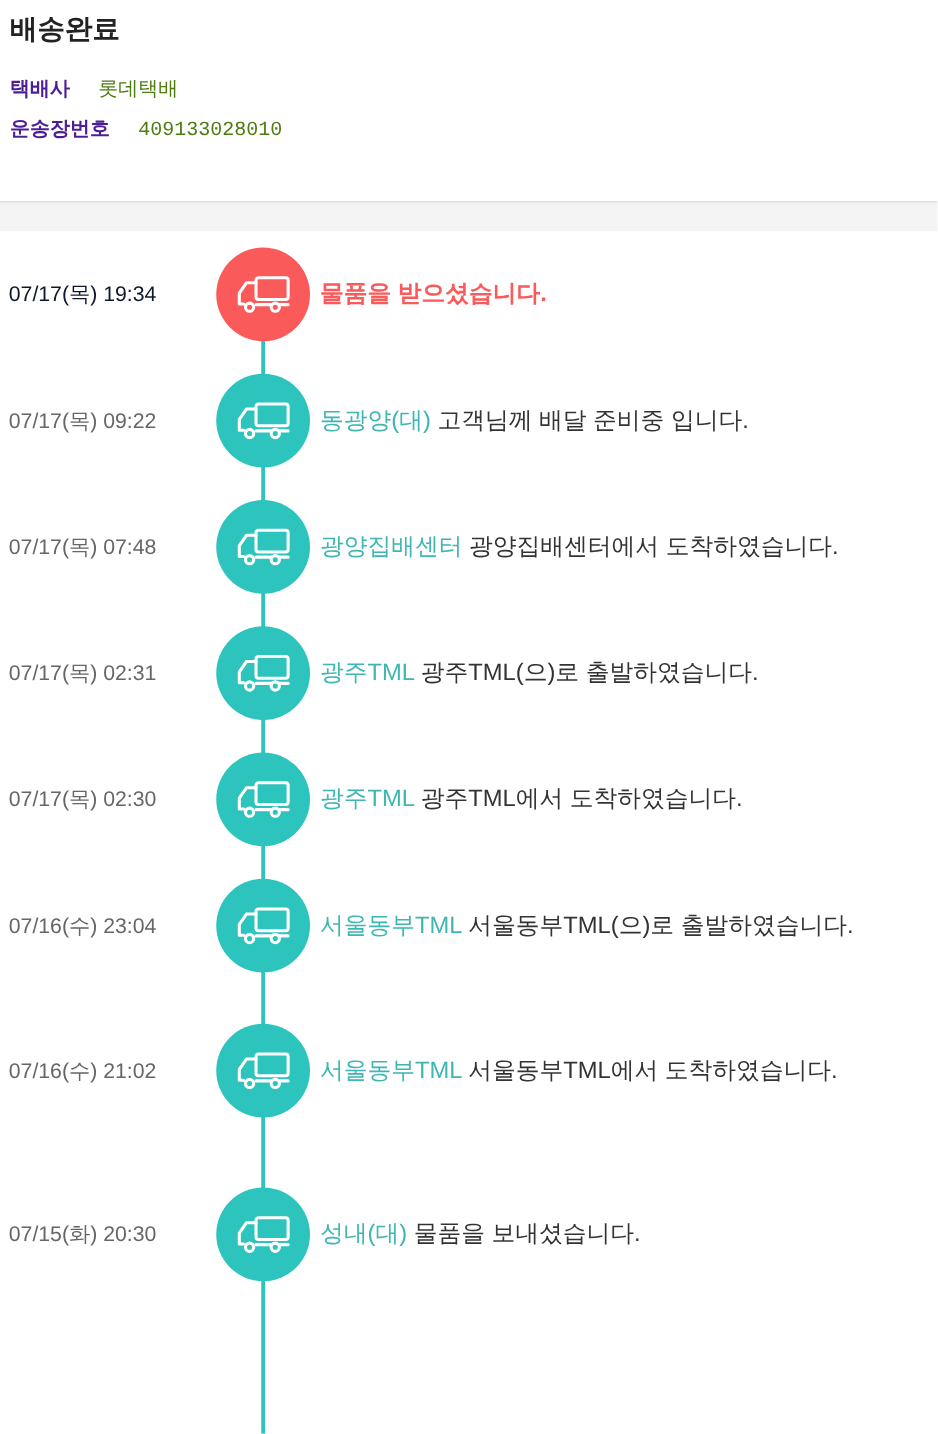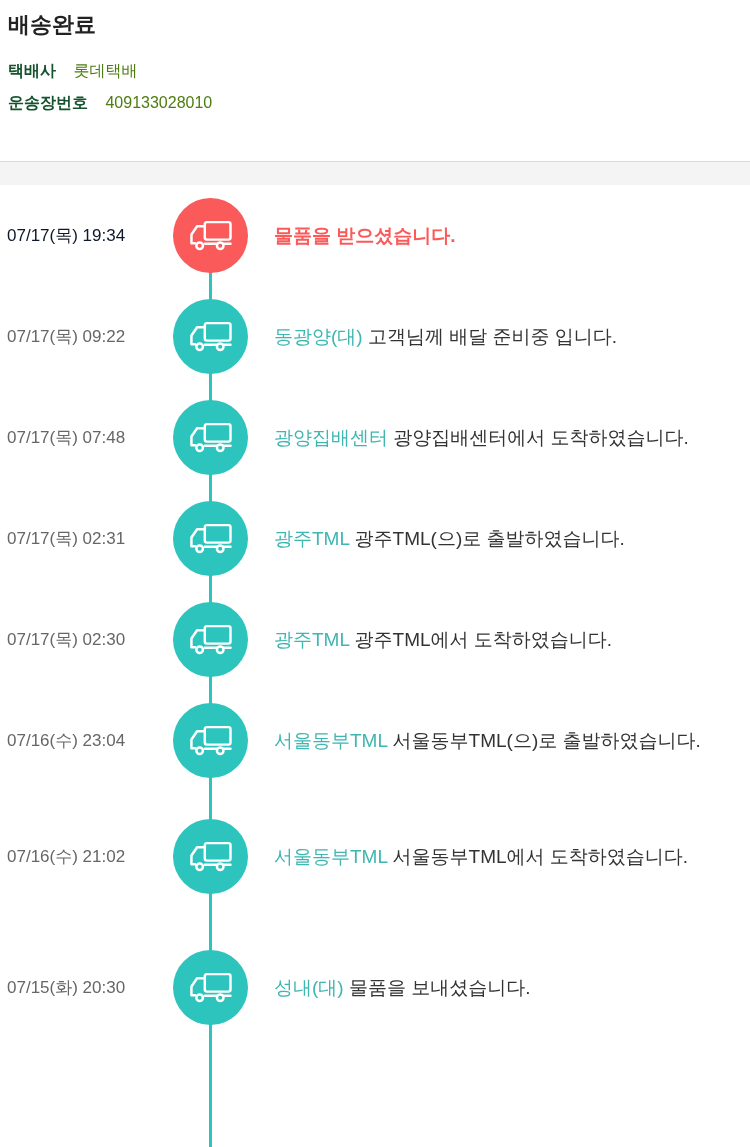--- a/index.html
+++ b/index.html
@@ -2,46 +2,46 @@
 <html lang="ko"><head>
 <meta charset="utf-8">
 <style>
   * { margin:0; padding:0; box-sizing:border-box; }
   html,body { width:750px; height:1147px; overflow:hidden; background:#fff;
     font-family:"Liberation Sans","DejaVu Sans",sans-serif; }
 
   .page { width:750px; height:1147px; position:relative; }
 
   
-  .hdr { height:161px; padding:10px 0 0 8px; }
+  .hdr { height:161px; padding:10px 0 0 8px;font-family:Liberation Mono, monospace; }
   .hdr h1 { font-size:22px; font-weight:700; color:#222; line-height:30px; }
   .meta-row { margin-top:0; }
   .meta-row.first { margin-top:21px; }
   .meta-row.second { margin-top:11px; }
-  .meta-label { font-size:16px; font-weight:700; color:#14532d; }
+  .meta-label { font-size:16px; font-weight:700; color:#4c1d95; }
   .meta-value { font-size:16px; color:#4d7c0f; margin-left:13px; }
 
   .band { height:24px; background:#f4f4f4; border-top:1px solid #d9d9d9; }
 
   
   .timeline { position:relative; height:962px; overflow:hidden; }
   .tl-line { position:absolute; left:209px; top:73px; width:3px; height:2000px;
     background:#2cc4bc; z-index:0; }
   ul.events { list-style:none; position:relative; }
   li.ev { display:flex; align-items:center; min-height:101px; padding-left:7px;
     position:relative; }
   li.ev:nth-child(7), li.ev:nth-child(8) { min-height:131px; }
   .ev-date { width:166px; flex:0 0 166px; font-size:17px; color:#666; }
   .ev.current .ev-date { color:#0f172a; }
   .marker { width:75px; height:75px; flex:0 0 75px; border-radius:50%;
     background:var(--bg,#2cc4bc); display:flex; align-items:center;
     justify-content:center; position:relative; z-index:1; }
   .marker svg { display:block; margin-left:2px; }
   .marker svg .wheel { fill:var(--bg,#2cc4bc); }
-  .ev-content { margin-left:26px; font-size:19px; line-height:27px; color:#333;
+  .ev-content { margin-left:8px; font-size:19px; line-height:27px; color:#333;
     max-width:478px; padding-right:6px; }
   .ev-loc { color:#3eb6b1; }
   .ev.current .ev-content { color:#fa5a5a; font-weight:700; }
 </style>
 </head>
 <body>
 
 <div class="page">
 
   <header class="hdr">

